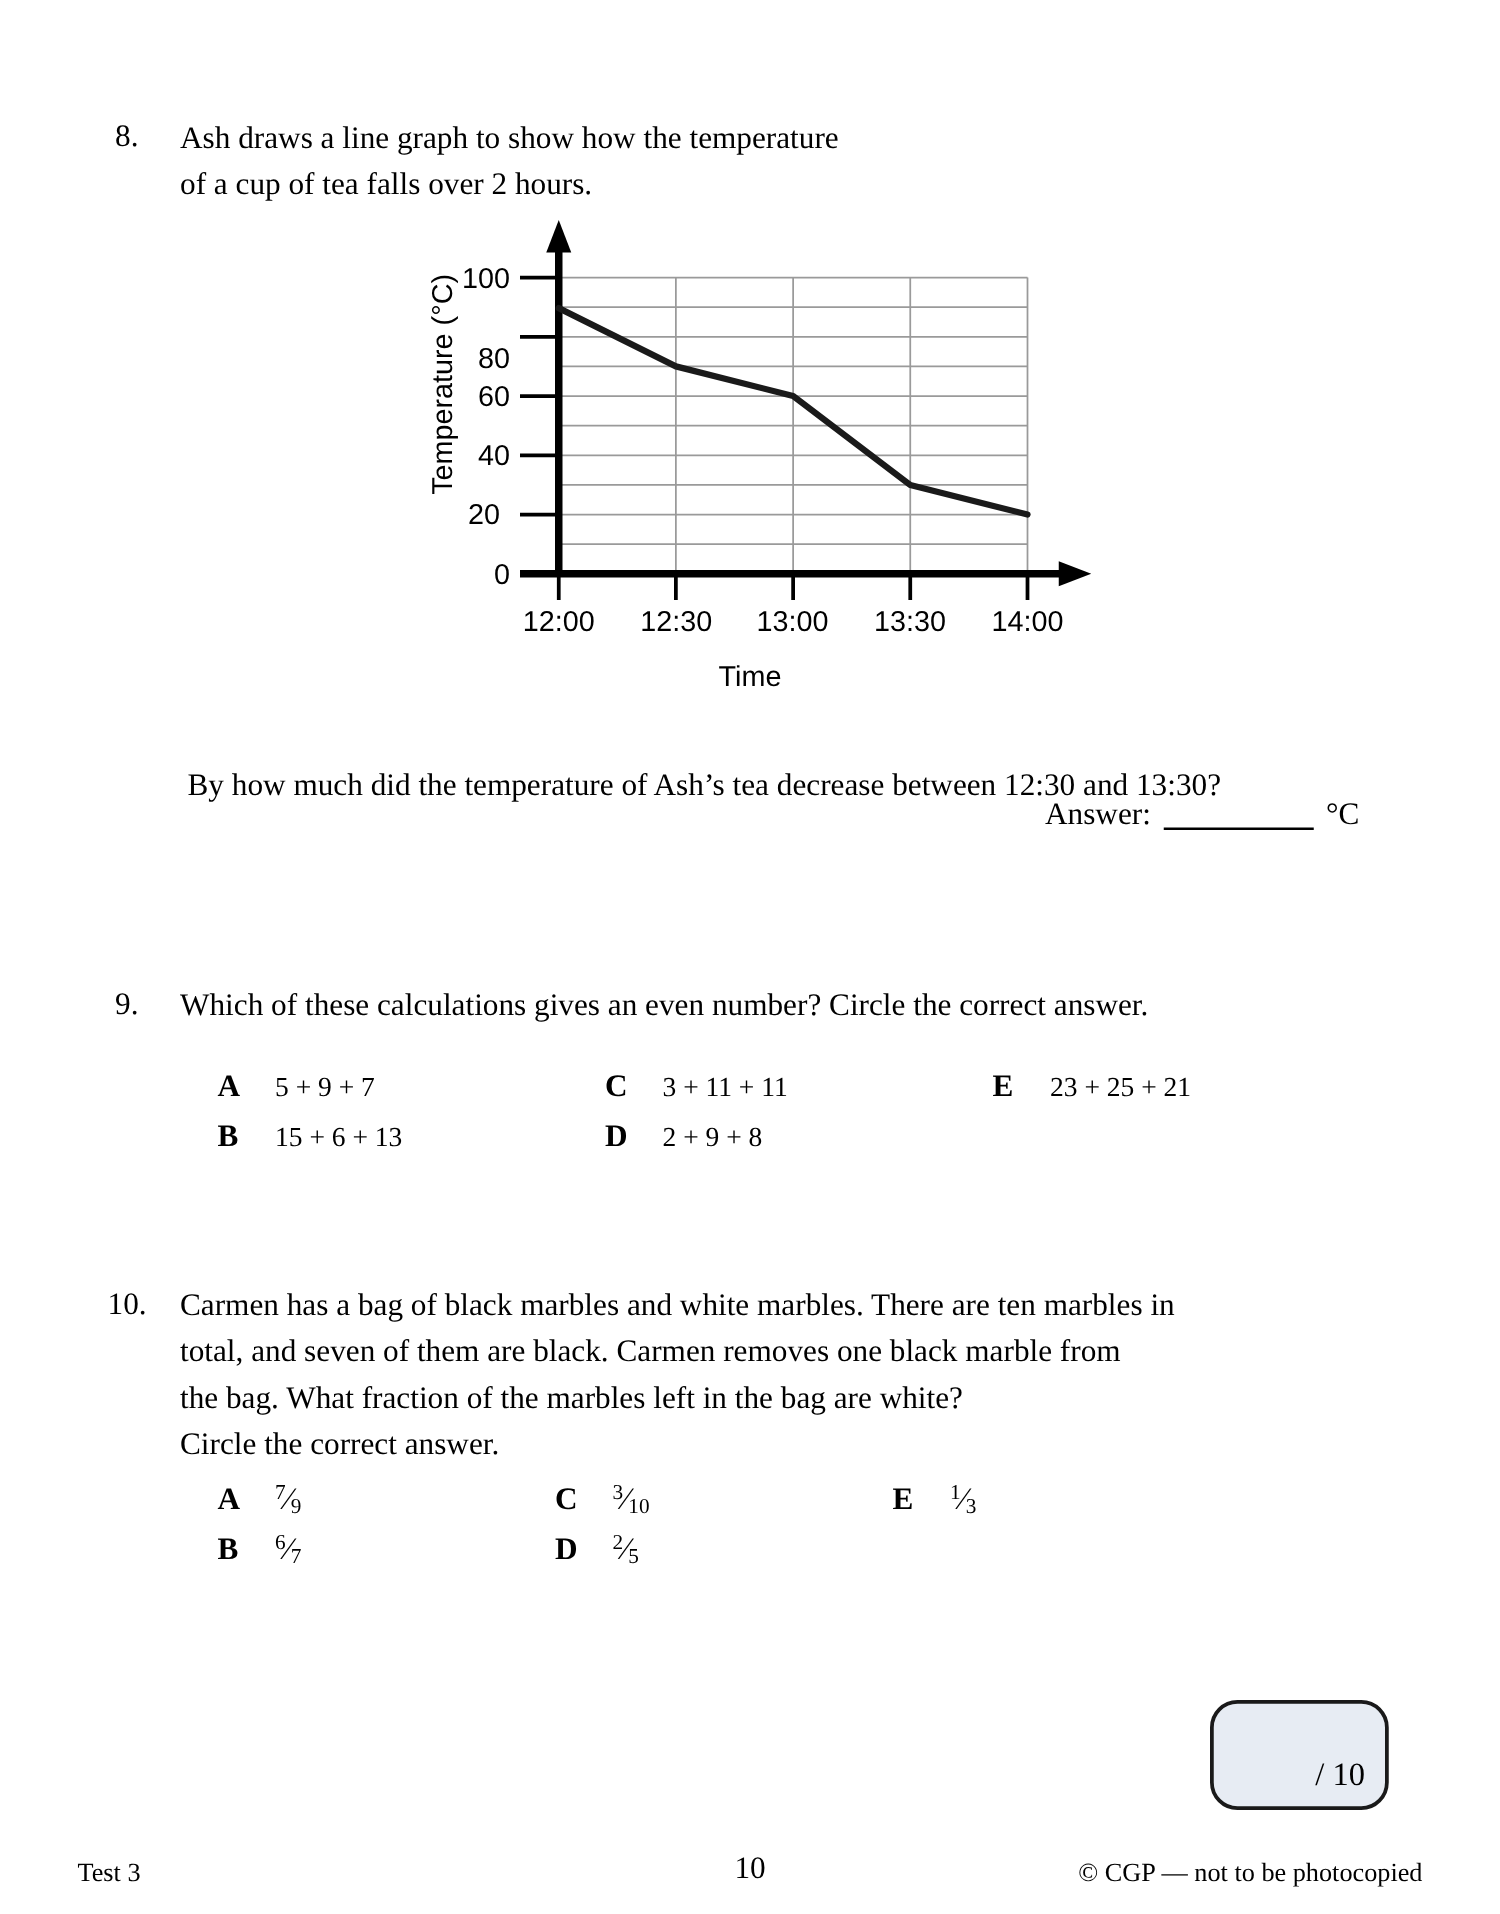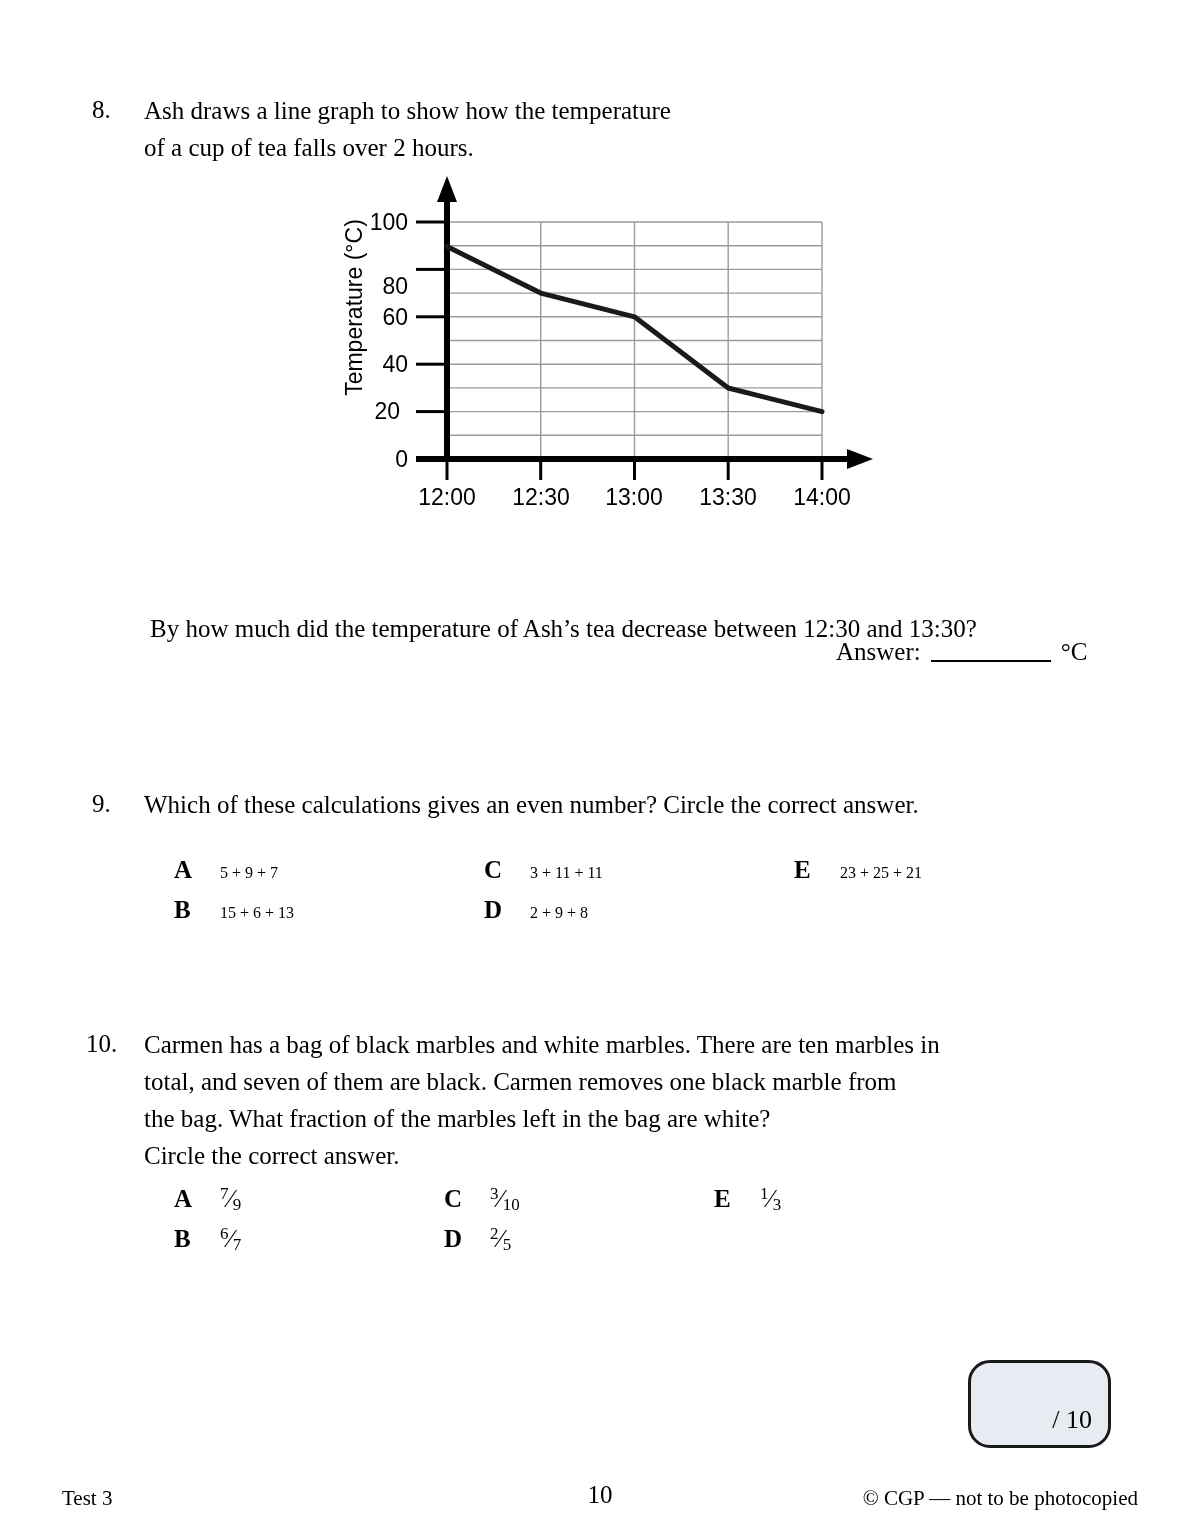--- a/index.html
+++ b/index.html
@@ -55,21 +55,21 @@
     align-items: baseline;
     white-space: nowrap;
   }
   .choice-letter {
     font-weight: bold;
     font-size: 25px;
     width: 46px;
     flex: 0 0 46px;
   }
   .choice-val {
-    font-size: 16px;
+    font-size: 22px;
   }
 
   
   .frac {
     font-size: 25px;
     white-space: nowrap;
   }
   .frac .num {
     font-size: 17px;
     vertical-align: 8px;
@@ -80,21 +80,21 @@
   .frac .den {
     font-size: 17px;
     vertical-align: -3px;
   }
 
   
   .answer-line {
     position: absolute;
     font-size: 25px;
     display: flex;
-    align-items: flex-start;
+    align-items: center;
   }
   .answer-blank {
     display: inline-block;
     width: 120px;
     border-bottom: 2px solid #000;
     margin: 0 10px;
     height: 22px;
   }
 
   
@@ -244,20 +244,21 @@
 
     <polyline points="127,74.5 220.7,121.1 314.5,144.8 408.2,216 502,239.6" fill="none" stroke="#1a1a1a" stroke-width="5" stroke-linejoin="round" stroke-linecap="round"></polyline>
   </svg>
 
   <div class="xtick-label" style="left:72px;  top:312px;">12:00</div>
   <div class="xtick-label" style="left:166px; top:312px;">12:30</div>
   <div class="xtick-label" style="left:259px; top:312px;">13:00</div>
   <div class="xtick-label" style="left:353px; top:312px;">13:30</div>
   <div class="xtick-label" style="left:447px; top:312px;">14:00</div>
 
+  <div class="axis-label-x">Time</div>
 </div>
 
 <div class="q-text" style="position:absolute; left:150px; top:582px; width:1000px;margin-top:28px;">By how much did the temperature of Ash’s tea decrease between 12:30 and 13:30?</div>
 
 <div class="answer-line" style="left:836px; top:638px;">
   <span>Answer:</span>
   <span class="answer-blank"></span>
   <span>°C</span>
 </div>
 

